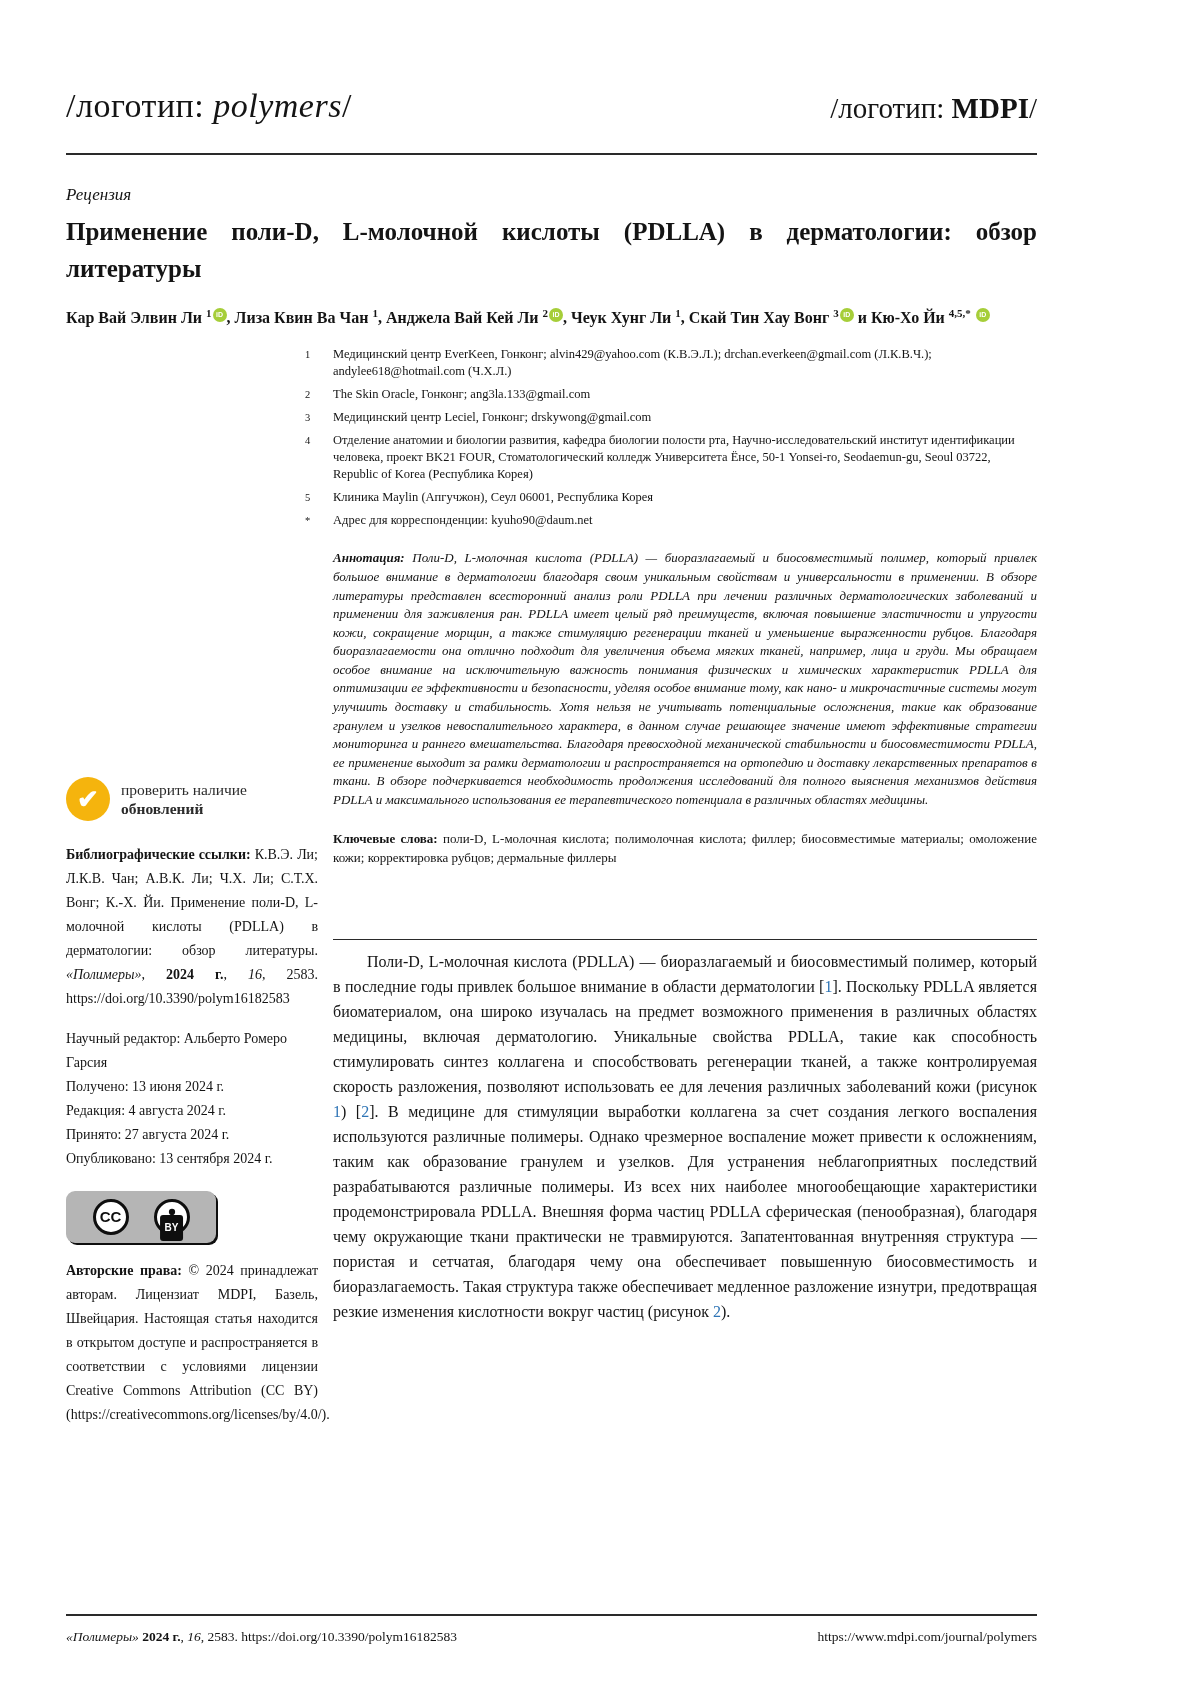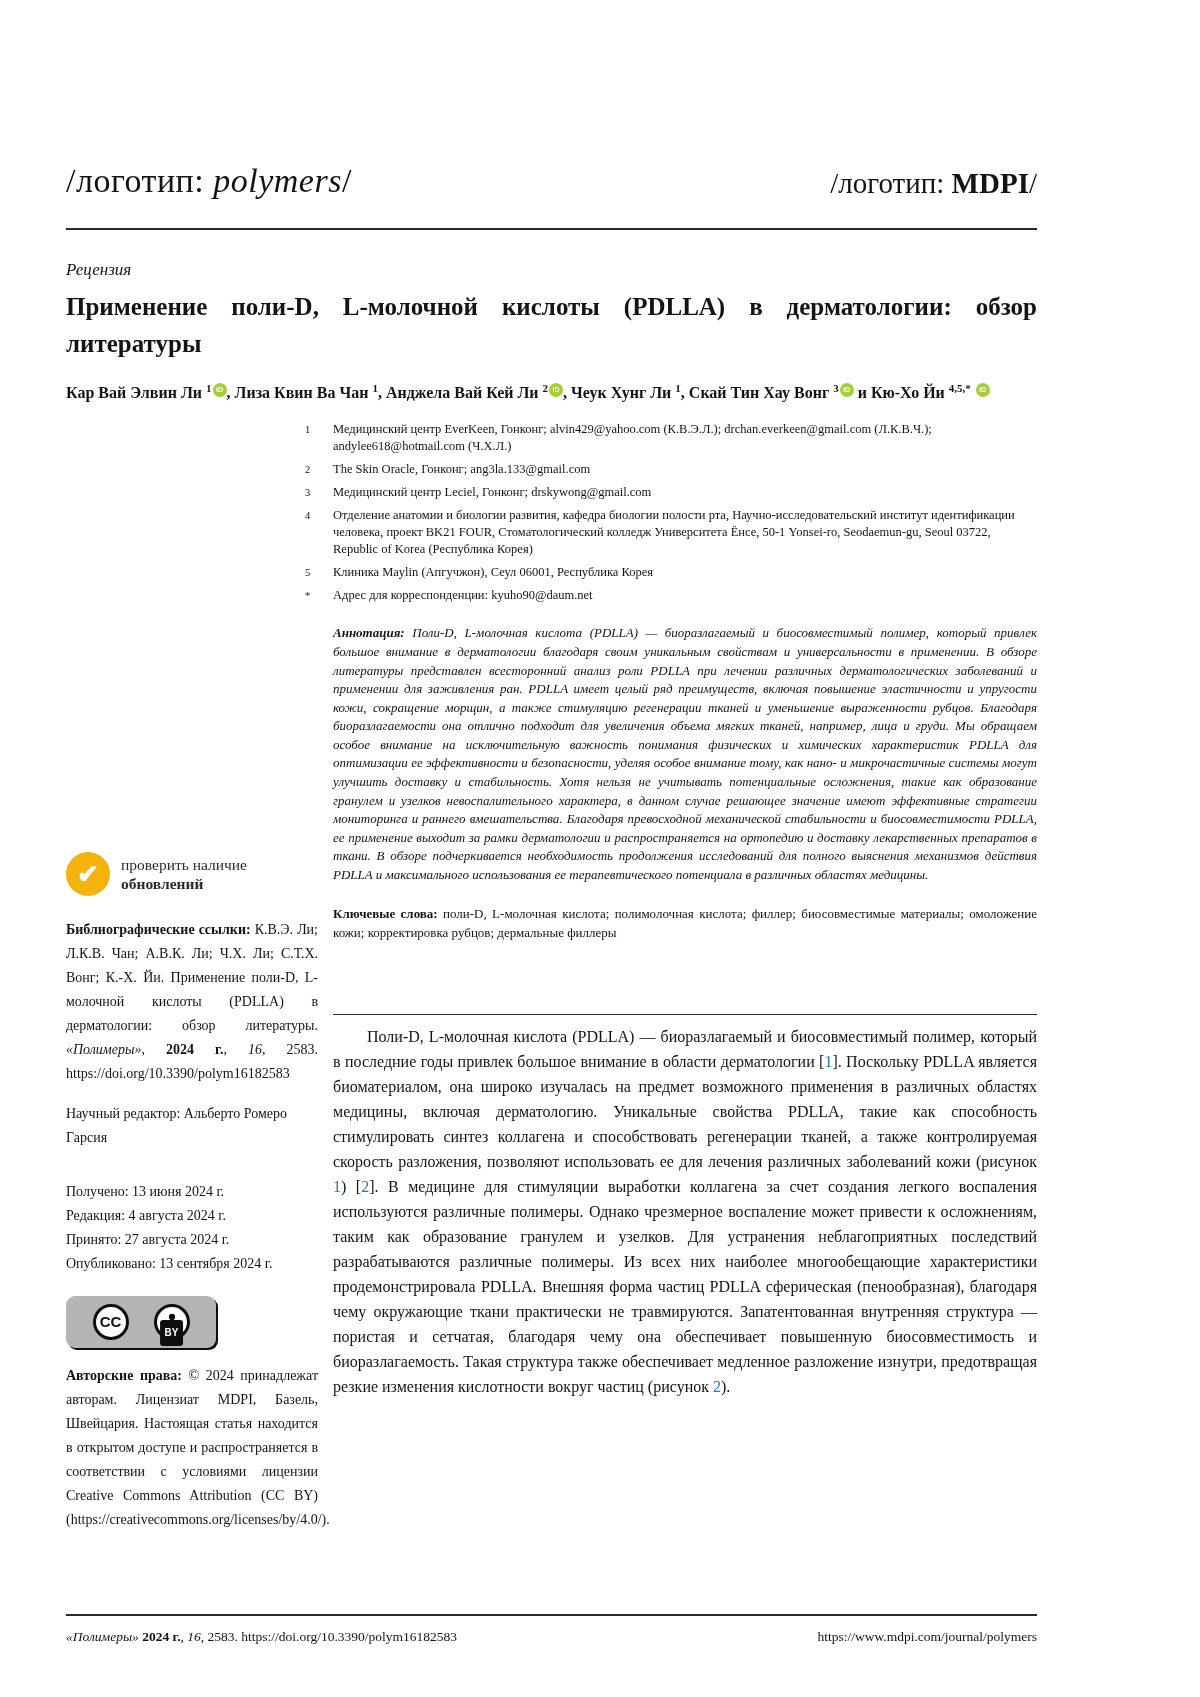--- a/index.html
+++ b/index.html
@@ -8,21 +8,21 @@
   *{box-sizing:border-box; margin:0; padding:0;}
   html,body{background:#e9e9e9;}
   .page{
     width:1200px; height:1697px; background:#ffffff; position:relative;
     font-family:"Liberation Serif", serif; color:#141414; overflow:hidden;
     margin:0 auto;
   }
   .content{ position:absolute; left:66px; top:0; width:971px; }
 
   
-  .header{ display:flex; justify-content:space-between; align-items:flex-end; padding-top:120px; }
+  .header{ display:flex; justify-content:space-between; align-items:flex-end; padding-top:45px; }
   .logo-left{ font-size:34px; letter-spacing:.5px; }
   .logo-right{ font-size:29px;margin-top:47px; }
   .rule-top{ border:none; border-top:2px solid #2a2a2a; margin-top:28px; }
 
   .article-type{ margin-top:30px; font-size:17px; font-style:italic; }
 
   .title{
     margin-top:8px; font-size:25px; font-weight:bold; line-height:37px;
     text-align:justify;
   }
@@ -48,21 +48,21 @@
     width:44px; height:44px; border-radius:50%; background:var(--badge);
     display:flex; align-items:center; justify-content:center; flex:0 0 44px;
     color:#fff; font-size:26px; font-weight:bold;
     font-family:"Liberation Sans", sans-serif;
   }
   .badge-text{ font-family:Liberation Serif, serif; font-size:15.5px; line-height:19px; color:#2b2b2b; }
   .badge-text .b2{ font-weight:bold; }
 
   .citation{ margin-top:22px; text-align:justify; }
   .editor{ margin-top:16px; }
-  .dates{ margin-top:30px; }
+  .dates{ margin-top:0; }
   .license{ margin-top:20px; }
   .license-box{
     width:150px; height:52px; background:#b5b5b5; border-radius:9px;
     box-shadow:2px 2px 0 #0e0e0e; display:flex; align-items:center; justify-content:space-around;
     padding:13px 14px;
   }
   .cc-circle{
     width:36px; height:36px; border-radius:50%; background:#fff; border:3px solid #0e0e0e;
     display:flex; align-items:center; justify-content:center;
     font-family:"Liberation Sans", sans-serif; font-weight:bold; font-size:15px; color:#0e0e0e;

